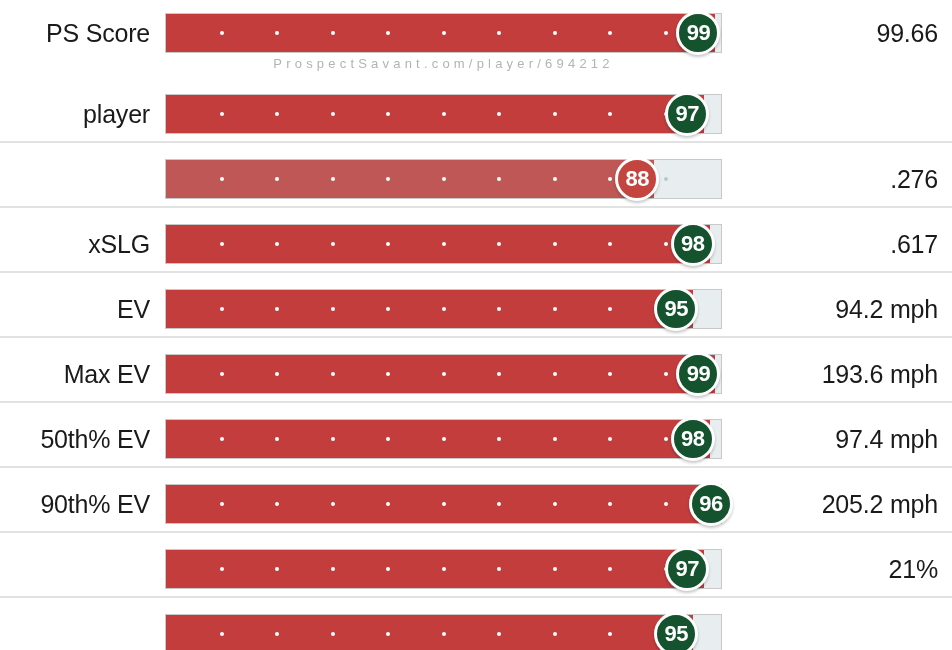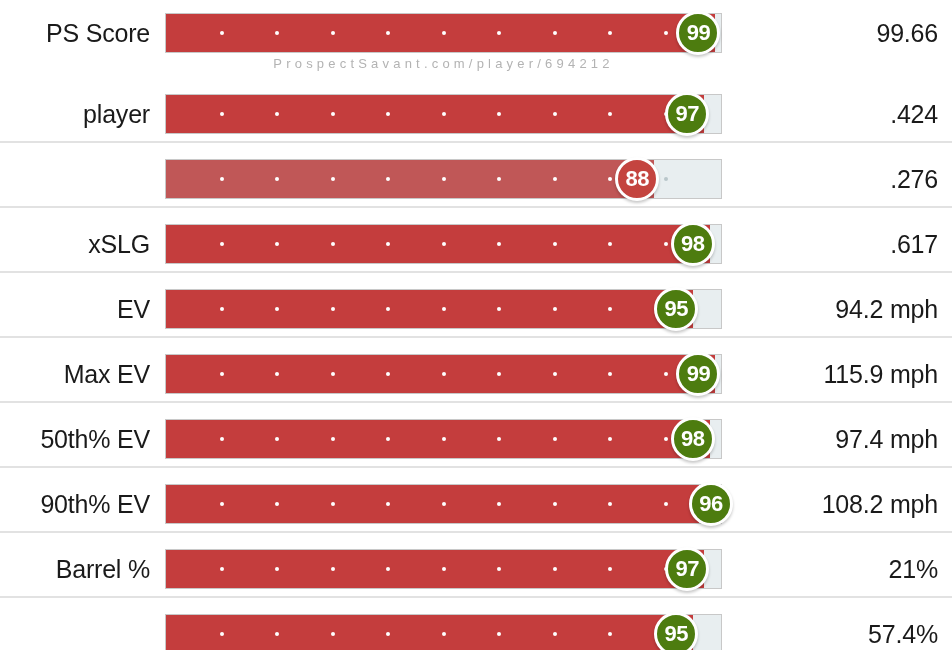--- a/index.html
+++ b/index.html
@@ -102,21 +102,21 @@
 
   
   .bubble {
     position: absolute;
     top: 50%;
     width: 44px;
     height: 44px;
     margin-top: -22px;
     margin-left: -22px;
     border-radius: 50%;
-    background: #4d7c0f;
+    background: #14532d;
     border: 3px solid #ffffff;
     box-sizing: border-box;
     color: #ffffff;
     font-size: 22px;
     font-weight: bold;
     line-height: 38px;
     text-align: center;
     letter-spacing: -0.5px;
     box-shadow: 0 2px 3px rgba(0,0,0,0.22);
   }
@@ -185,21 +185,20 @@
           <span class="tick" style="left: 30%;"></span>
           <span class="tick" style="left: 40%;"></span>
           <span class="tick" style="left: 50%;"></span>
           <span class="tick" style="left: 60%;"></span>
           <span class="tick" style="left: 70%;"></span>
           <span class="tick" style="left: 80%;"></span>
           <span class="tick" style="left: 90%;"></span>
         </div>
       </div>
       <div class="bubble" style="left: 687.29px;">97</div>
-      <div class="value">.424</div>
     </div>
     <div class="divider" style="top: 141px;"></div>
     <div class="row" style="top: 146px;">
       <div class="track">
         <div class="fill light" style="width: 88%;"></div>
         <div class="ticks">
           <span class="tick" style="left: 10%;"></span>
           <span class="tick" style="left: 20%;"></span>
           <span class="tick" style="left: 30%;"></span>
           <span class="tick" style="left: 40%;"></span>
@@ -264,21 +263,21 @@
           <span class="tick" style="left: 30%;"></span>
           <span class="tick" style="left: 40%;"></span>
           <span class="tick" style="left: 50%;"></span>
           <span class="tick" style="left: 60%;"></span>
           <span class="tick" style="left: 70%;"></span>
           <span class="tick" style="left: 80%;"></span>
           <span class="tick" style="left: 90%;"></span>
         </div>
       </div>
       <div class="bubble" style="left: 698.43px;">99</div>
-      <div class="value">115.9 mph</div>
+      <div class="value">193.6 mph</div>
     </div>
     <div class="divider" style="top: 401px;"></div>
     <div class="row" style="top: 406px;">
       <div class="label">50th% EV</div>
       <div class="track">
         <div class="fill" style="width: 98%;"></div>
         <div class="ticks">
           <span class="tick" style="left: 10%;"></span>
           <span class="tick" style="left: 20%;"></span>
           <span class="tick" style="left: 30%;"></span>
@@ -304,25 +303,24 @@
           <span class="tick" style="left: 30%;"></span>
           <span class="tick" style="left: 40%;"></span>
           <span class="tick" style="left: 50%;"></span>
           <span class="tick" style="left: 60%;"></span>
           <span class="tick" style="left: 70%;"></span>
           <span class="tick" style="left: 80%;"></span>
           <span class="tick" style="left: 90%;"></span>
         </div>
       </div>
       <div class="bubble" style="left: 711px;">96</div>
-      <div class="value">108.2 mph</div>
+      <div class="value">205.2 mph</div>
     </div>
     <div class="divider" style="top: 531px;"></div>
     <div class="row" style="top: 536px;">
-      <div class="label">Barrel %</div>
       <div class="track">
         <div class="fill" style="width: 97%;"></div>
         <div class="ticks">
           <span class="tick" style="left: 10%;"></span>
           <span class="tick" style="left: 20%;"></span>
           <span class="tick" style="left: 30%;"></span>
           <span class="tick" style="left: 40%;"></span>
           <span class="tick" style="left: 50%;"></span>
           <span class="tick" style="left: 60%;"></span>
           <span class="tick" style="left: 70%;"></span>
@@ -343,16 +341,15 @@
           <span class="tick" style="left: 30%;"></span>
           <span class="tick" style="left: 40%;"></span>
           <span class="tick" style="left: 50%;"></span>
           <span class="tick" style="left: 60%;"></span>
           <span class="tick" style="left: 70%;"></span>
           <span class="tick" style="left: 80%;"></span>
           <span class="tick" style="left: 90%;"></span>
         </div>
       </div>
       <div class="bubble" style="left: 676.15px;">95</div>
-      <div class="value">57.4%</div>
     </div>
     <div id="watermark" style="top: 56px;">ProspectSavant.com/player/694212</div>
   </div>
 
 </body></html>

